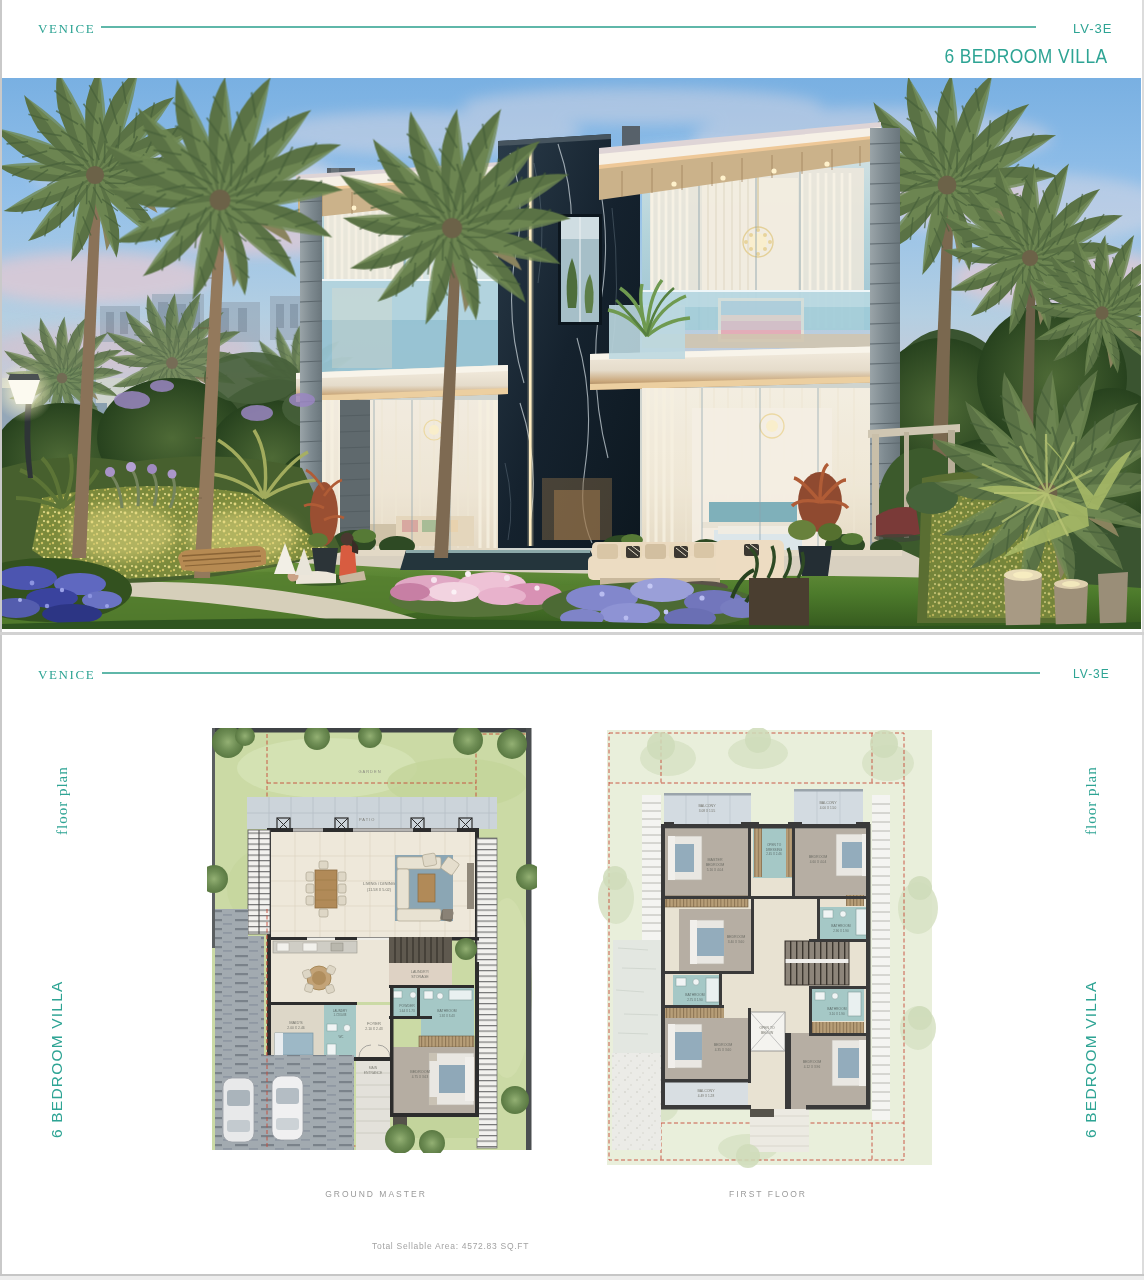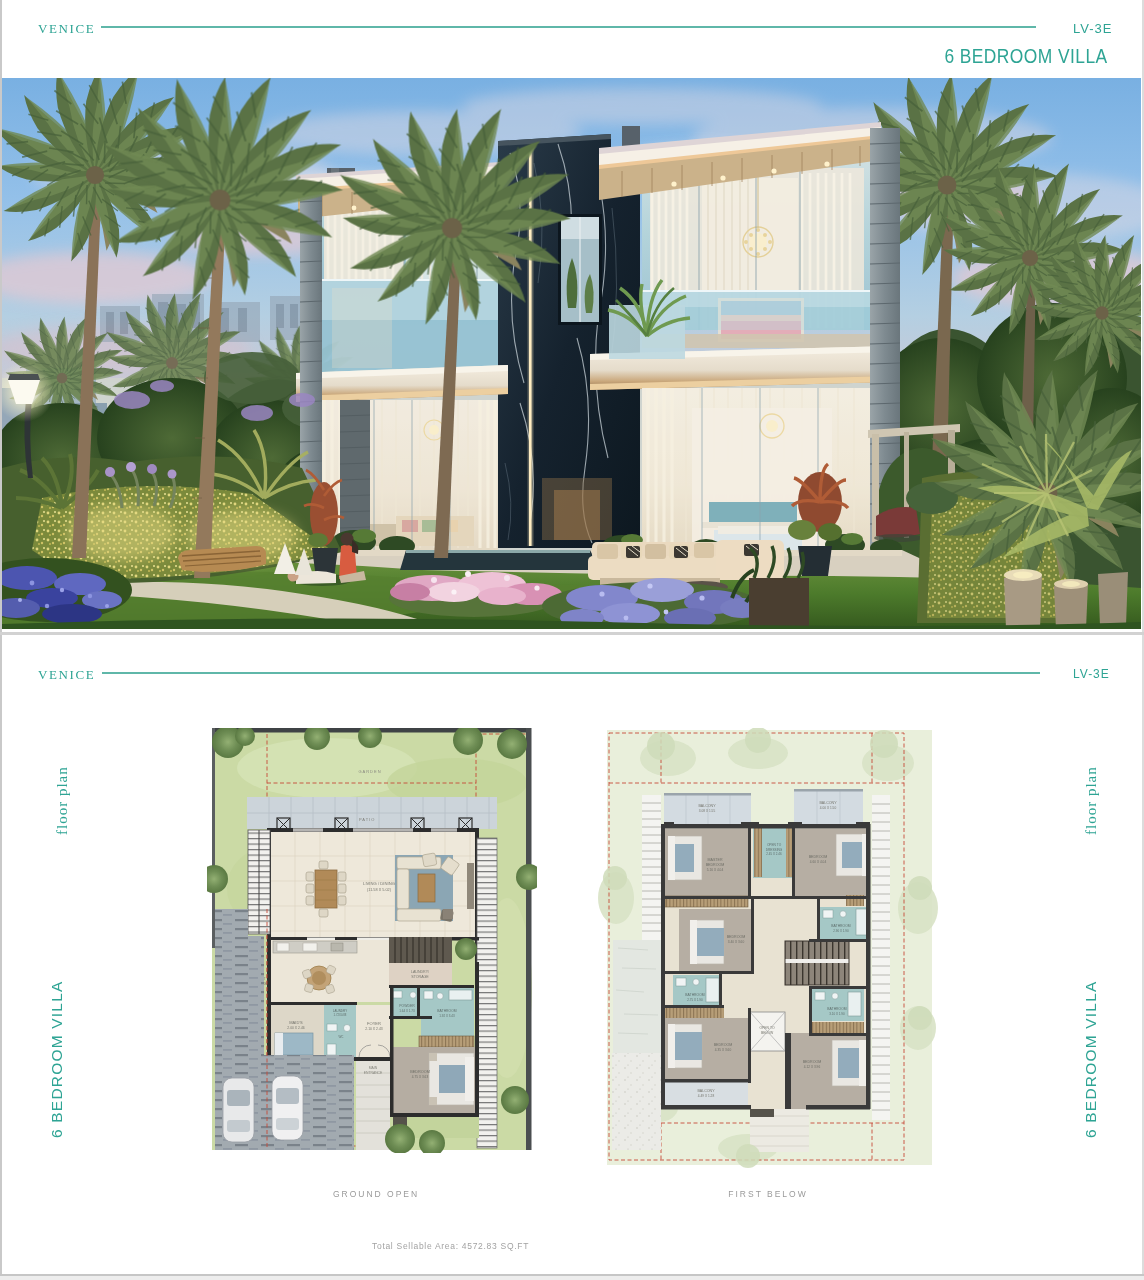--- a/index.html
+++ b/index.html
@@ -1414,20 +1414,20 @@
         <circle cx="160" cy="12" r="13"></circle>
         <circle cx="286" cy="16" r="14"></circle>
 <circle cx="17" cy="150" r="12"></circle>
         <circle cx="322" cy="160" r="12"></circle>
 <circle cx="322" cy="290" r="12"></circle>
         <circle cx="150" cy="428" r="12"></circle>
 </g>
 </svg>
 </div>
 
-<div class="abs" style="left:251px;top:1189px;width:250px;text-align:center;font-size:8.5px;letter-spacing:2px;color:#9a9a9a;">GROUND OPEN</div>
-
-<div class="abs" style="left:643px;top:1189px;width:250px;text-align:center;font-size:8.5px;letter-spacing:2px;color:#9a9a9a;">FIRST BELOW</div>
+<div class="abs" style="left:251px;top:1189px;width:250px;text-align:center;font-size:8.5px;letter-spacing:2px;color:#9a9a9a;">GROUND MASTER</div>
+
+<div class="abs" style="left:643px;top:1189px;width:250px;text-align:center;font-size:8.5px;letter-spacing:2px;color:#9a9a9a;">FIRST FLOOR</div>
 
 <div class="abs" style="left:372px;top:1241px;width:400px;text-align:left;font-size:8.5px;letter-spacing:.7px;color:#a2a2a2;">Total Sellable Area: 4572.83 SQ.FT</div>
 
 <div class="abs" style="left:0;top:1274px;width:1144px;height:2px;background:#c6c6c6;"></div>
 <div class="abs" style="left:0;top:1276px;width:1144px;height:4px;background:#ededed;"></div>
 
 </body></html>

